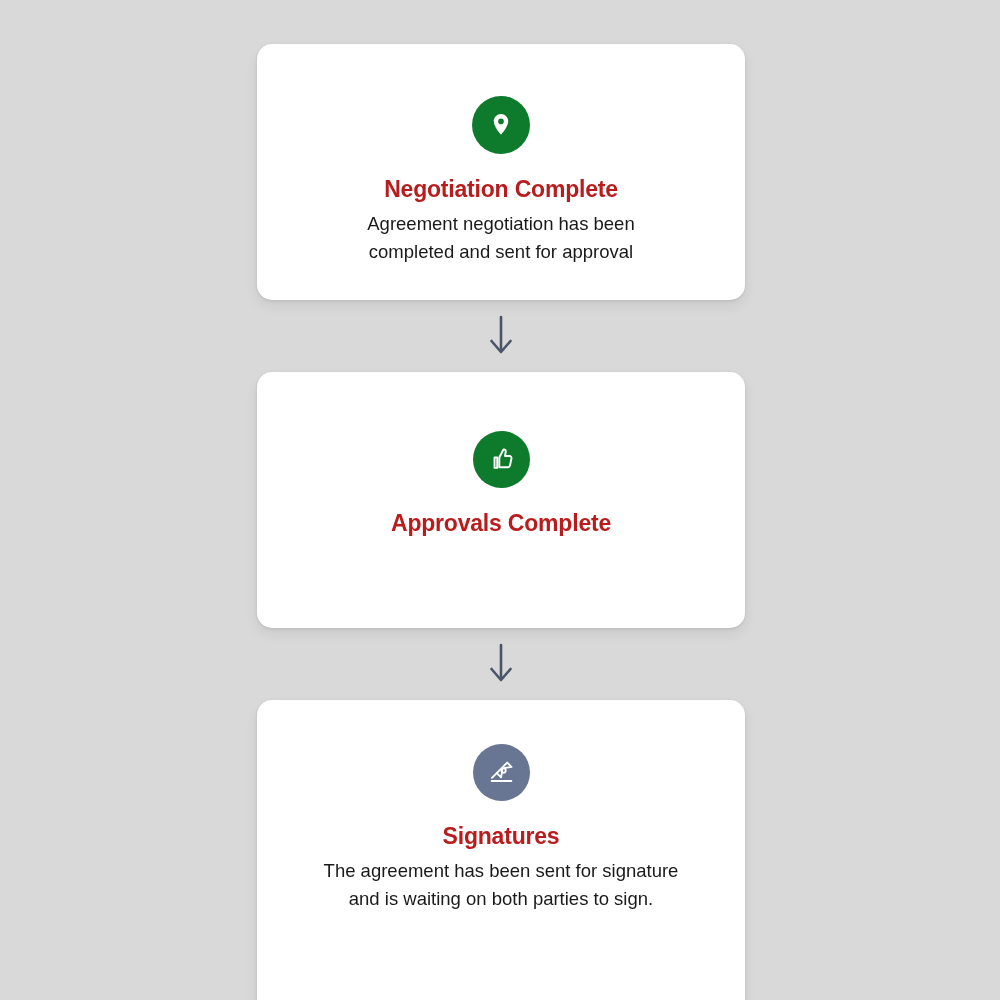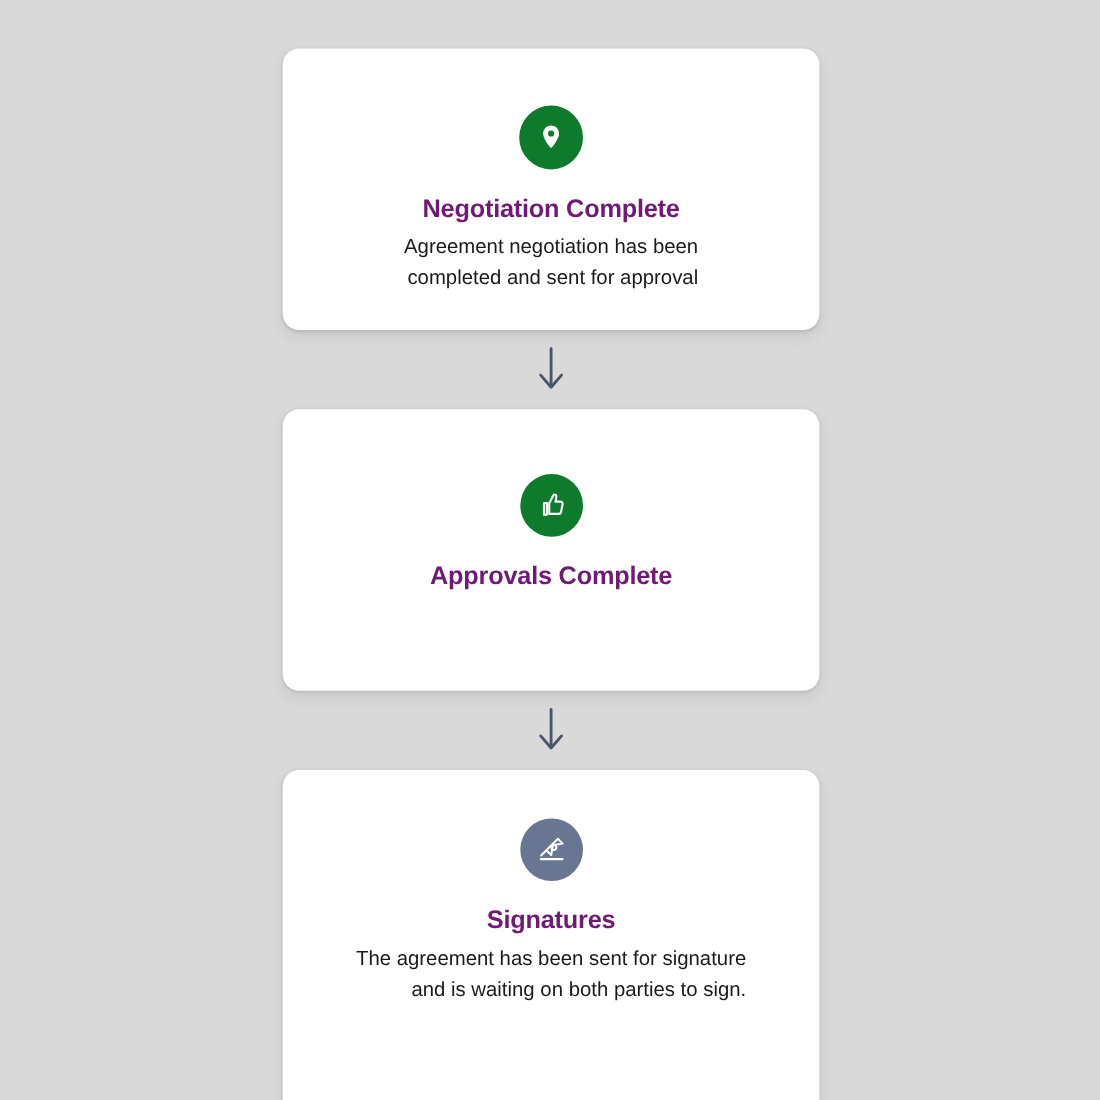--- a/index.html
+++ b/index.html
@@ -63,35 +63,35 @@
   .badge-thumb { width: 57px; height: 57px; background: #0d7a2c; }
   .badge-pen   { width: 57px; height: 57px; background: #687693; }
 
   .icon-badge svg { display: block; }
 
   
   .card-title {
     margin: 0;
     font-size: 23px;
     font-weight: bold;
-    color: #701a75;
+    color: #b91c1c;
     letter-spacing: -0.2px;
     text-align: center;
     line-height: 1.2;
   }
   .title-1 { margin-top: 22px; }
   .title-2 { margin-top: 22px; }
   .title-3 { margin-top: 22px; }
 
   .card-desc {
     margin: 6px 0 0 0;
     font-size: 18.5px;
     font-weight: normal;
     color: #1a1a1a;
-    text-align: right;
+    text-align: center;
     line-height: 1.52;
     max-width: 400px;
     white-space: pre-line;
   }
   .desc-3 { max-width: 420px; }
 
   
   .connector {
     height: 72px;
     display: flex;

